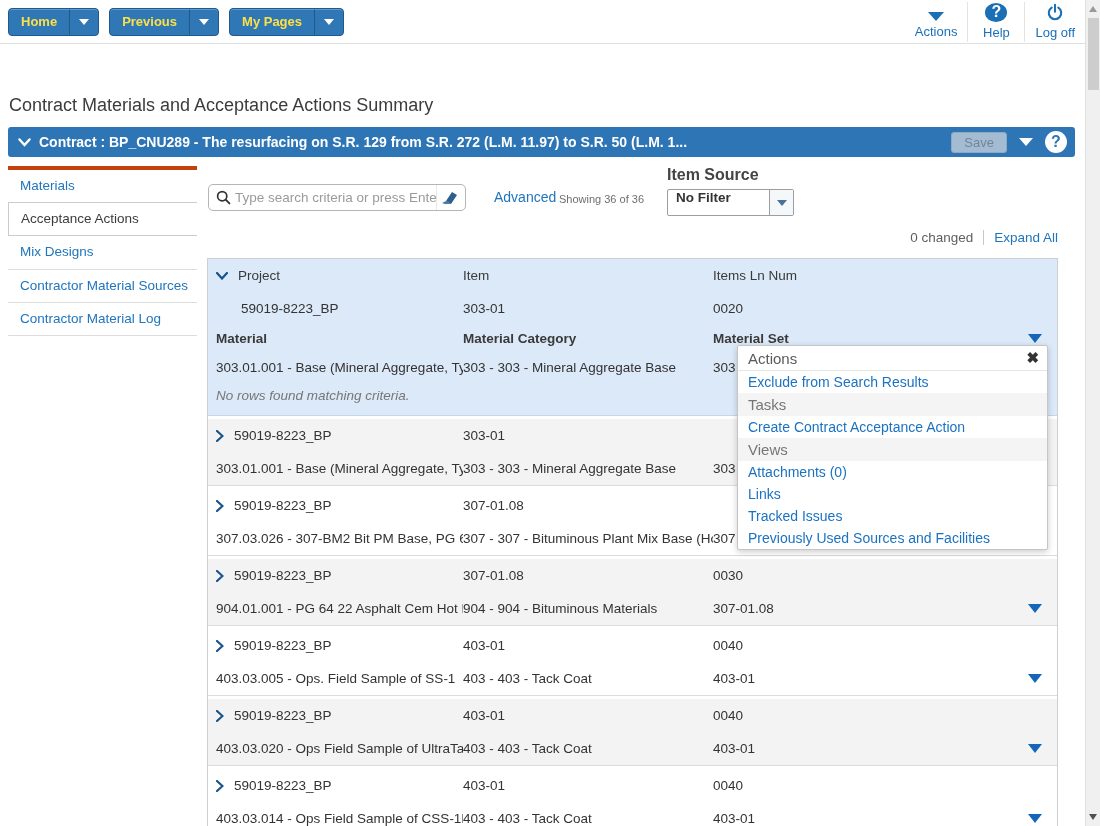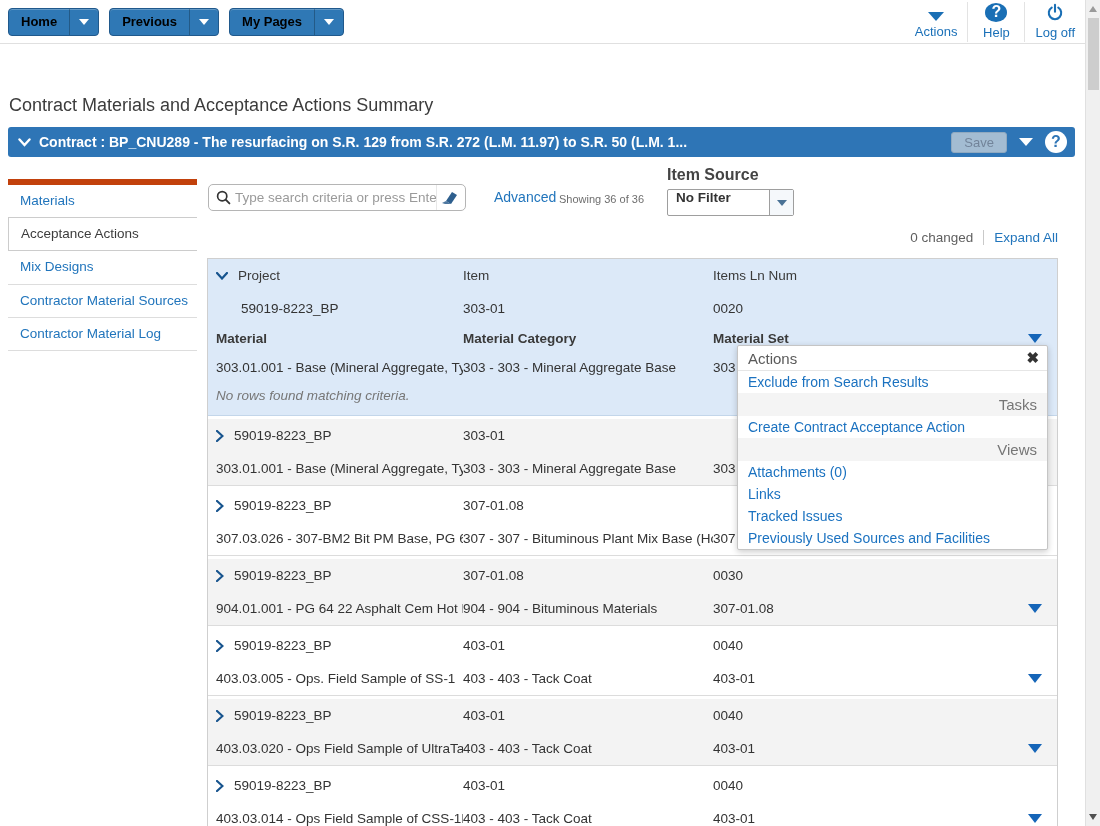--- a/index.html
+++ b/index.html
@@ -5,21 +5,21 @@
   * { margin:0; padding:0; box-sizing:border-box; }
   html,body { width:1100px; height:826px; overflow:hidden; background:#fff;
     font-family:"Liberation Sans", sans-serif; color:#333; }
   .app { position:relative; width:1100px; height:826px; background:#fff; }
 
   
   .toolbar { position:absolute; left:0; top:0; width:1085px; height:44px;
     border-bottom:1px solid #e0e0e0; display:flex; align-items:center; justify-content:space-between; }
   .tb-left { display:flex; gap:10px; padding-left:8px; }
   .btn-split { display:inline-flex; align-items:center; height:28px; background:#2f78b5;
-    border:1px solid #20598c; border-radius:4px; color:#000000; font-size:13px; font-weight:bold;
+    border:1px solid #20598c; border-radius:4px; color:#fde047; font-size:13px; font-weight:bold;
     cursor:pointer; box-shadow:inset 0 1px 0 rgba(255,255,255,.25);text-align:center; }
   .btn-split .lbl { padding:0 12px; }
   .btn-split .caret-zone { border-left:1px solid rgba(0,0,0,.25); padding:0 9px; height:100%;
     display:flex; align-items:center; }
   .caret-w { width:0; height:0; border-left:5px solid transparent; border-right:5px solid transparent;
     border-top:6px solid #fff; }
   .tb-right { display:flex; align-items:stretch; height:44px; }
   .tb-item { display:flex; flex-direction:column; align-items:center; justify-content:center;
     min-width:56px; padding:3px 10px 4px; color:#1a70b8; font-size:13px; cursor:pointer; gap:3px; }
   .tb-sep { width:1px; background:#e3e3e3; margin:2px 0; }
@@ -43,21 +43,21 @@
   .contract-bar .c-title { font-size:14px; font-weight:bold; white-space:nowrap; overflow:hidden; flex:1; }
   .save-btn { background:#a3bcd2; color:#72849a; border:1px solid #8fa9c0; border-radius:3px;
     font-size:13px; padding:2px 12px; margin-right:12px; cursor:default; }
   .bar-caret { width:0; height:0; border-left:7px solid transparent; border-right:7px solid transparent;
     border-top:8px solid #fff; margin-right:12px; cursor:pointer; }
   .bar-help { width:22px; height:22px; border-radius:50%; background:#fff; color:#2e75b6;
     font-weight:bold; font-size:16px; display:flex; align-items:center; justify-content:center; cursor:pointer; }
 
   
   .main { position:absolute; left:8px; top:163px; width:1050px; }
-  .sidebar { position:absolute; left:0; top:16px; width:189px; border-top:6px solid #c2410c; }
+  .sidebar { position:absolute; left:0; top:3px; width:189px; border-top:4px solid #c2410c; }
   .sb-item { padding:7px 6px 7px 12px; font-size:13.5px; color:#2175bc; border-bottom:1px solid #ddd;
     cursor:pointer; line-height:1.35; }
   .sb-item.selected { color:#3c3c3c; background:#fff; border:1px solid #ccc; border-right:none;
     margin-top:-1px; cursor:default; }
   .content { position:absolute; left:199px; top:0; width:851px; }
 
   
   .search-box { position:absolute; left:1px; top:21px; width:258px; height:27px; border:1px solid #b5b5b5;
     border-radius:5px; display:flex; align-items:center; background:#fff; overflow:hidden; }
   .search-box .mag { padding:0 4px 0 7px; display:flex; }
@@ -98,21 +98,21 @@
     border-top:9px solid #1565b8; margin:0 15px 0 auto; cursor:pointer; flex:none; }
   .no-rows { font-style:italic; color:#767676; padding:6px 8px 12px; font-size:13.5px; }
 
   
   .popup { position:absolute; left:737px; top:345px; width:311px; background:#fff;
     border:1px solid #c5c5c5; border-radius:2px; box-shadow:0 2px 6px rgba(0,0,0,.2); z-index:50; }
   .popup-title { display:flex; align-items:center; justify-content:space-between; padding:3px 8px 3px 10px;
     font-size:15px; color:#5a5a5a; border-bottom:1px solid #e6e6e6; }
   .popup-close { font-size:15px; color:#333; cursor:pointer; font-weight:bold; }
   .popup-link { display:block; padding:3px 10px; font-size:14px; color:#1b72c0; cursor:pointer; }
-  .popup-sect { padding:3px 10px; font-size:15px; color:#767676; background:#f4f4f4;text-align:right; }
+  .popup-sect { padding:3px 10px; font-size:15px; color:#767676; background:#f4f4f4; }
 
   
   .vscroll { position:absolute; right:0; top:0; width:15px; height:826px; background:#f0f0f0;
     border-left:1px solid #e0e0e0; }
   .vs-up, .vs-down { position:absolute; left:3px; width:0; height:0;
     border-left:4.5px solid transparent; border-right:4.5px solid transparent; }
   .vs-up { top:6px; border-bottom:6px solid #9a9a9a; }
   .vs-down { bottom:6px; border-top:6px solid #505050; }
   .vs-thumb { position:absolute; left:2px; top:18px; width:11px; height:72px; background:#cdcdcd; }
 </style>

